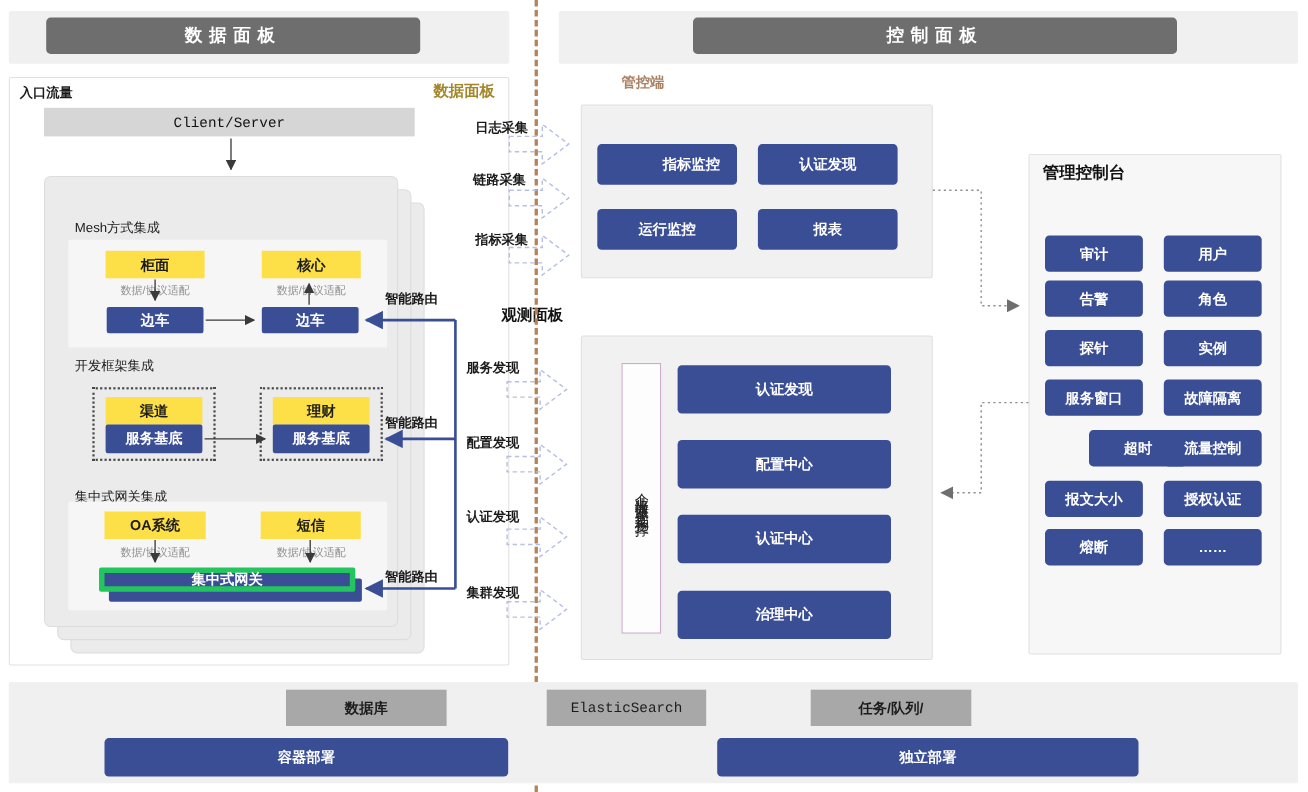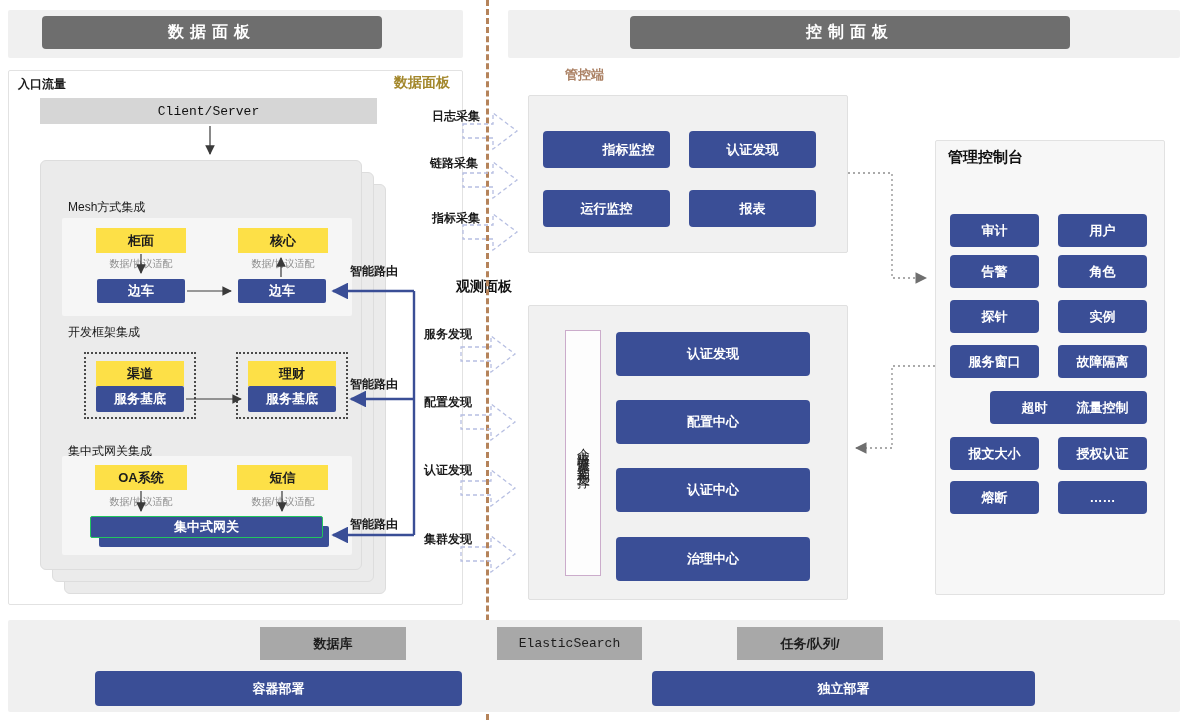--- a/index.html
+++ b/index.html
@@ -73,21 +73,21 @@
   <div class="abs bluebox" style="left:248px;top:386px;width:88px;height:26px;">服务基底</div>
   <div class="abs routelabel" style="left:350px;top:376px;">智能路由</div>
 
   <div class="abs seclabel" style="left:68px;top:443px;">集中式网关集成</div>
   <div class="abs inner" style="left:62px;top:456px;width:290px;height:99px;"></div>
   <div class="abs graybox" style="left:95px;top:465px;width:92px;height:25px;">OA系统</div>
   <div class="abs graybox" style="left:237px;top:465px;width:91px;height:25px;">短信</div>
   <div class="abs small" style="left:96px;top:495px;width:90px;text-align:center;">数据/协议适配</div>
   <div class="abs small" style="left:238px;top:495px;width:90px;text-align:center;">数据/协议适配</div>
   <div class="abs bluebox" style="left:99px;top:526px;width:230px;height:21px;"></div>
-  <div class="abs bluebox" style="left:90px;top:516px;width:233px;height:22px;border:1px solid #22c55e;">集中式网关</div>
+  <div class="abs bluebox" style="left:90px;top:516px;width:233px;height:22px;border:5px solid #22c55e;">集中式网关</div>
   <div class="abs routelabel" style="left:350px;top:516px;">智能路由</div>
 
   <div class="abs flowlabel" style="left:432px;top:108px;">日志采集</div>
   <div class="abs flowlabel" style="left:430px;top:155px;">链路采集</div>
   <div class="abs flowlabel" style="left:432px;top:210px;">指标采集</div>
   <div class="abs" style="left:456px;top:278px;font-size:14px;font-weight:bold;color:#111;">观测面板</div>
   <div class="abs flowlabel" style="left:424px;top:326px;">服务发现</div>
   <div class="abs flowlabel" style="left:424px;top:394px;">配置发现</div>
   <div class="abs flowlabel" style="left:424px;top:462px;">认证发现</div>
   <div class="abs flowlabel" style="left:424px;top:531px;">集群发现</div>

